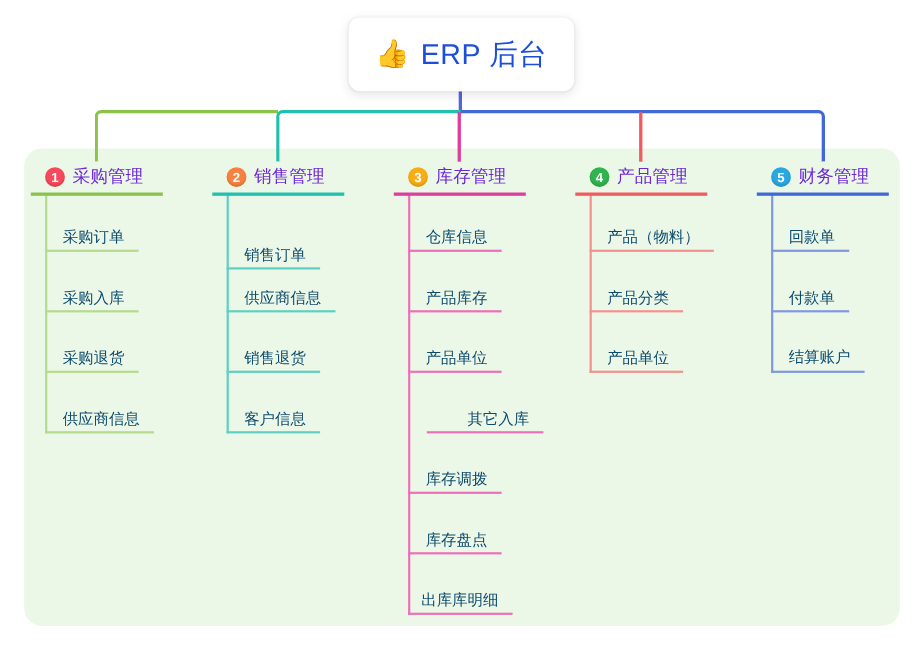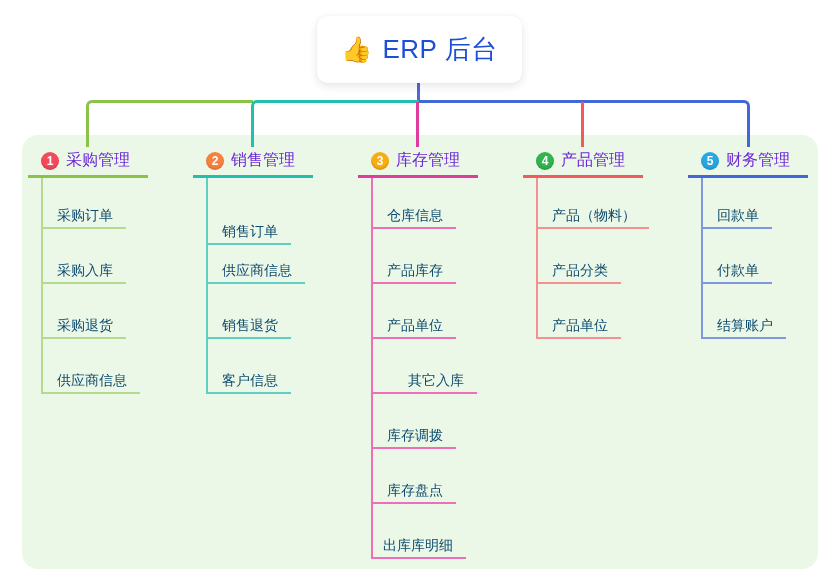--- a/index.html
+++ b/index.html
@@ -90,21 +90,21 @@
       <div class="child-node" style="left: 206px; top: 315px; border-bottom: 2px solid rgb(95, 207, 195);">销售退货</div>
       <div class="child-node" style="left: 206px; top: 370px; border-bottom: 2px solid rgb(95, 207, 195);">客户信息</div>
       <div class="branch-head" style="left: 358px; border-bottom: 3px solid rgb(222, 61, 156);">
         <span class="badge" style="background: rgb(249, 173, 21);">3</span>
         <span class="blabel">库存管理</span>
       </div>
       <div class="vline" style="left: 371px; top: 177px; height: 382px; background: rgb(238, 111, 185);"></div>
       <div class="child-node" style="left: 371px; top: 205px; border-bottom: 2px solid rgb(238, 111, 185);">仓库信息</div>
       <div class="child-node" style="left: 371px; top: 260px; border-bottom: 2px solid rgb(238, 111, 185);">产品库存</div>
       <div class="child-node" style="left: 371px; top: 315px; border-bottom: 2px solid rgb(238, 111, 185);">产品单位</div>
-      <div class="child-node" style="left: 371px; top: 370px; border-bottom: 2px solid rgb(238, 111, 185); padding-left: 37px;">其它入库</div>
+      <div class="child-node" style="left: 388px; top: 370px; border-bottom: 2px solid rgb(238, 111, 185); padding-left: 37px;">其它入库</div>
       <div class="child-node" style="left: 371px; top: 425px; border-bottom: 2px solid rgb(238, 111, 185);">库存调拨</div>
       <div class="child-node" style="left: 371px; top: 480px; border-bottom: 2px solid rgb(238, 111, 185);">库存盘点</div>
       <div class="child-node" style="left: 371px; top: 535px; border-bottom: 2px solid rgb(238, 111, 185); padding-left: 12px;">出库库明细</div>
       <div class="branch-head" style="left: 523px; border-bottom: 3px solid rgb(242, 91, 94);">
         <span class="badge" style="background: rgb(48, 180, 78);">4</span>
         <span class="blabel">产品管理</span>
       </div>
       <div class="vline" style="left: 536px; top: 177px; height: 162px; background: rgb(246, 143, 144);"></div>
       <div class="child-node" style="left: 536px; top: 205px; border-bottom: 2px solid rgb(246, 143, 144);">产品（物料）</div>
       <div class="child-node" style="left: 536px; top: 260px; border-bottom: 2px solid rgb(246, 143, 144);">产品分类</div>

